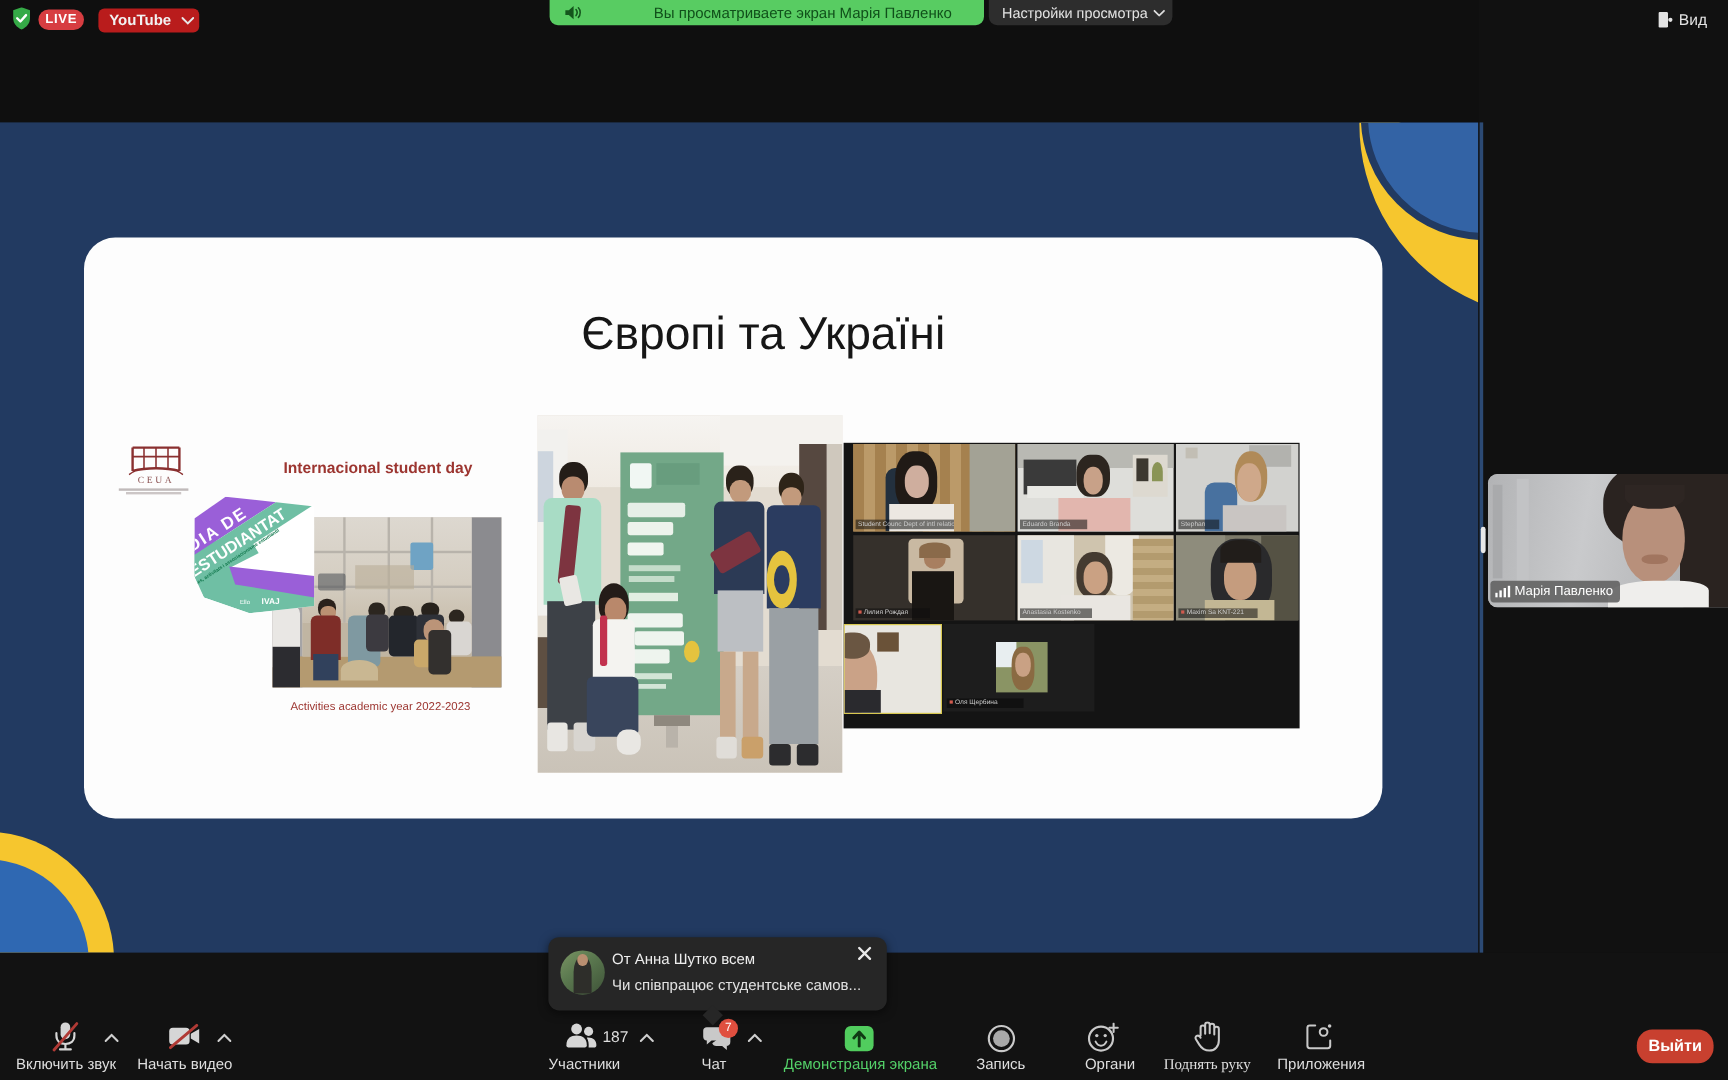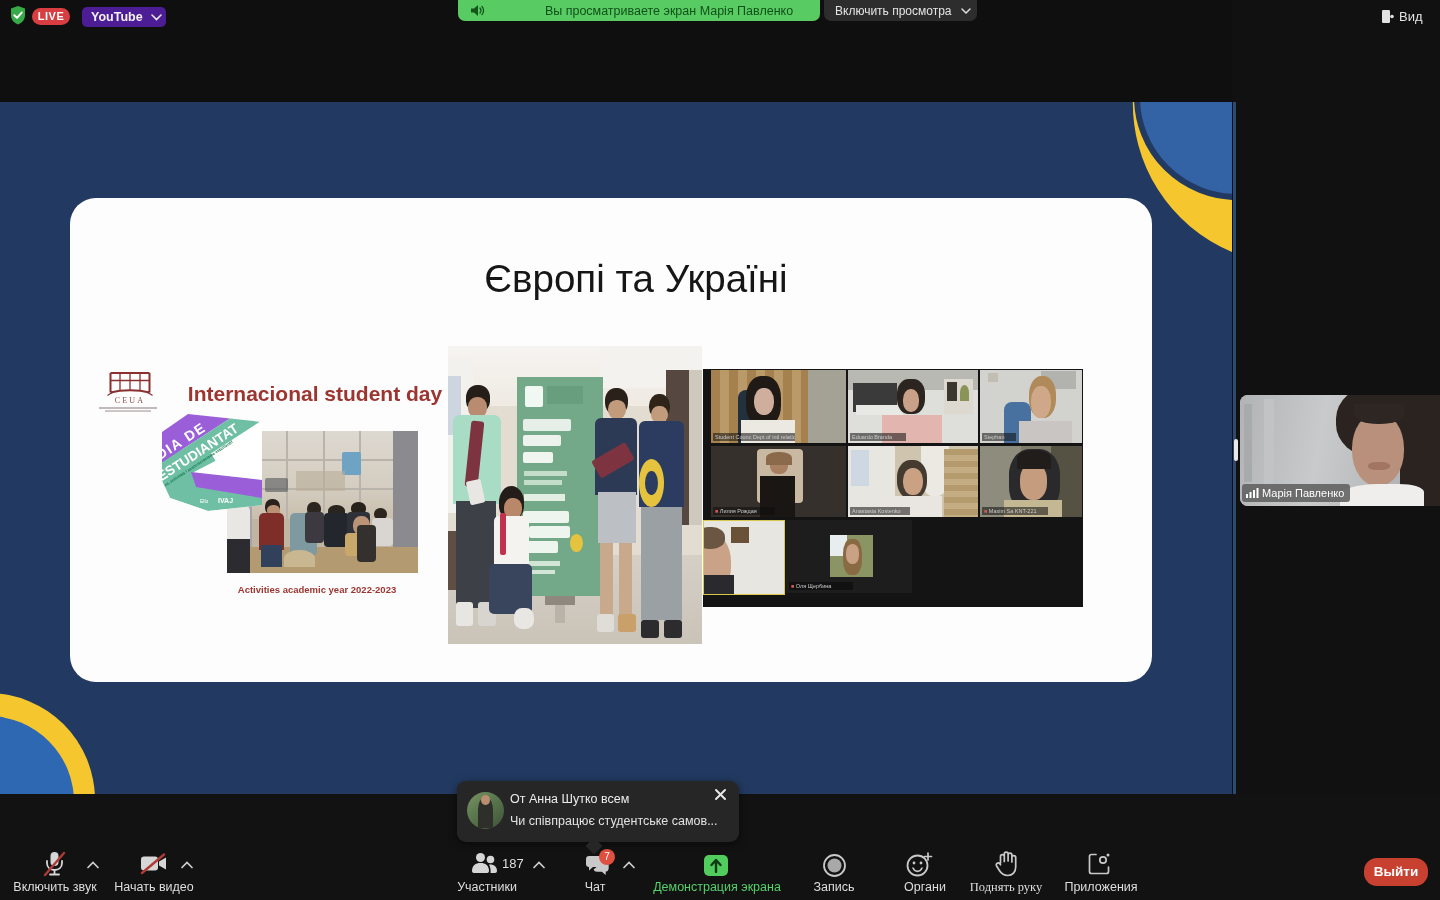--- a/index.html
+++ b/index.html
@@ -11,37 +11,37 @@
 
 <div class="abs" style="left:0;top:0;width:1440px;height:102px;background:#0f0f0f;"></div>
 
 <svg class="abs" style="left:10px;top:6px;" width="16" height="19" viewBox="0 0 16 19">
   <path d="M8 0 L15 2.6 V9 C15 13.8 12 16.8 8 18.6 C4 16.8 1 13.8 1 9 V2.6 Z" fill="#35aa47"></path>
   <path d="M4.3 9.2 L7 11.9 L11.7 6.6" stroke="#fff" stroke-width="2" fill="none" stroke-linecap="round" stroke-linejoin="round"></path>
 </svg>
 
 <div class="abs" style="left:32px;top:8px;width:38px;height:17px;background:#d73d41;border-radius:9px;color:#fff;font-weight:bold;font-size:11px;line-height:17px;text-align:center;letter-spacing:.5px;">LIVE</div>
 
-<div class="abs" style="left:82px;top:7px;width:84px;height:20px;background:#4c1d95;border-radius:5px;">
+<div class="abs" style="left:82px;top:7px;width:84px;height:20px;background:#b91c1c;border-radius:5px;">
   <span class="abs" style="left:9px;top:3px;color:#f2f2f2;font-size:12.5px;font-weight:600;">YouTube</span>
   <svg class="abs" style="left:69px;top:7px;" width="11" height="7" viewBox="0 0 11 7">
         <path d="M1 1 L5.5 5.5 L10 1" stroke="#e8e8e8" stroke-width="1.6" fill="none" stroke-linecap="round"></path>
       </svg>
 </div>
 
 <div class="abs" style="left:458px;top:0;width:362px;height:21px;background:#58cc62;border-radius:0 0 7px 7px;">
   <svg class="abs" style="left:13px;top:4px;" width="14" height="13" viewBox="0 0 14 13">
     <path d="M0 4.5 H3 L7 1 V12 L3 8.5 H0 Z" fill="#14551c"></path>
     <path d="M9 4 C10.2 5.5 10.2 7.5 9 9 M11 2.5 C13 4.5 13 8.5 11 10.5" stroke="#14551c" stroke-width="1.3" fill="none" stroke-linecap="round"></path>
   </svg>
   <div class="abs" style="left:0;top:3.5px;width:100%;text-align:center;color:#10501a;font-size:12.5px;font-weight:500;padding-left:30px;">Вы просматриваете экран Марія Павленко</div>
 </div>
 
 <div class="abs" style="left:824px;top:0;width:153px;height:21px;background:#2d2d2d;border-radius:0 0 7px 7px;">
-  <span class="abs" style="left:11px;top:3.5px;color:#e4e4e4;font-size:12px;">Включить просмотра</span>
+  <span class="abs" style="left:11px;top:3.5px;color:#e4e4e4;font-size:12px;">Настройки просмотра</span>
   <svg class="abs" style="left:137px;top:8px;" width="10" height="6" viewBox="0 0 10 6">
         <path d="M1 1 L5 5 L9 1" stroke="#dcdcdc" stroke-width="1.5" fill="none" stroke-linecap="round"></path>
       </svg>
 </div>
 
 <svg class="abs" style="left:1382px;top:10px;z-index:5;" width="12" height="14" viewBox="0 0 12 14">
   <rect x="0" y="0" width="8" height="13" rx="1.2" fill="#e3e3e3"></rect>
   <circle cx="10" cy="6.5" r="1.8" fill="#e3e3e3"></circle>
 </svg>
 <span class="abs" style="left:1399px;top:9px;color:#e3e3e3;font-size:13px;z-index:5;">Вид</span>
@@ -68,21 +68,21 @@
     <path d="M3.5 10.5 H42.5" stroke-width="1.3"></path>
     <path d="M0.5 25.5 C2.5 24 3.8 23.2 5.4 22.6 M45.5 25.5 C43.5 24 42.2 23.2 40.6 22.6" stroke-width="1.2"></path>
   </g>
   <text x="23" y="32.5" text-anchor="middle" fill="#8a5050" font-size="8" font-family="Liberation Serif,serif" letter-spacing="2.2">CEUA</text>
 </svg>
 <div class="abs" style="left:99px;top:405px;width:58px;">
   <div style="height:2px;background:#c0baba;margin:1.5px 0;"></div>
   <div style="height:2px;background:#ccc6c6;margin:1.5px 6px;"></div>
 </div>
 
-<div class="abs" style="left:160px;top:382px;width:310px;text-align:center;color:#9c3530;font-size:21px;font-weight:bold;white-space:nowrap;">Internacional student day</div>
+<div class="abs" style="left:160px;top:382px;width:310px;text-align:center;color:#9c3530;font-size:13px;font-weight:bold;white-space:nowrap;">Internacional student day</div>
 
 <svg class="abs" style="left:158px;top:410px;z-index:3;" width="104" height="102" viewBox="0 0 104 102">
   <defs>
         <clipPath id="bdg">
           <polygon points="4,22 30,4 104,12 104,95 50,101 12,88 4,70"></polygon>
         </clipPath>
       </defs>
   <g clip-path="url(#bdg)">
     <rect x="-10" y="-10" width="130" height="130" fill="#ffffff"></rect>
     <polygon points="2,50 45,30 60,55 70,64 104,72 104,96 50,101 12,88 2,70" fill="#6fbfa4"></polygon>
@@ -136,21 +136,21 @@
   <div class="abs" style="left:65%;top:50%;width:8%;height:9%;background:#27221c;border-radius:46%;"></div>
   <div class="abs" style="left:63%;top:57%;width:12%;height:22%;background:#2e3138;border-radius:4px;"></div>
   <div class="abs" style="left:77%;top:54%;width:7%;height:9%;background:#2c261f;border-radius:46%;"></div>
   <div class="abs" style="left:76%;top:61%;width:11%;height:20%;background:#d9d6d2;border-radius:4px;"></div>
   <div class="abs" style="left:62%;top:72%;width:13%;height:16%;background:#caa86a;border-radius:4px;"></div>
   <div class="abs" style="left:66%;top:60%;width:9%;height:13%;background:#bb9478;border-radius:46%;"></div>
   <div class="abs" style="left:68%;top:66%;width:10%;height:26%;background:#33302e;border-radius:4px;"></div>
   <div class="abs" style="left:30%;top:84%;width:16%;height:12%;background:#c9b792;border-radius:50% 50% 0 0;"></div>
 </div>
 
-<div class="abs" style="left:167px;top:584px;width:300px;text-align:center;color:#9c3530;font-size:9.5px;font-weight:bold;white-space:nowrap;">Activities academic year 2022-2023</div>
+<div class="abs" style="left:167px;top:584px;width:300px;text-align:center;color:#9c3530;font-size:9.5px;font-weight:normal;white-space:nowrap;">Activities academic year 2022-2023</div>
 
 <div class="abs" style="left:448px;top:346px;width:254px;height:298px;background:#e8e2da;overflow:hidden;">
 
   <div class="abs" style="left:0;top:0;width:100%;height:20%;background:linear-gradient(#f6f4f1,#efeae2);"></div>
   <div class="abs" style="left:60%;top:0;width:40%;height:14%;background:#f4f2ee;"></div>
   <div class="abs" style="left:0;top:20%;width:100%;height:50%;background:#e3dcd1;"></div>
   <div class="abs" style="left:0;top:4%;width:10%;height:52%;background:#f2f1ee;"></div>
   <div class="abs" style="left:0;top:10%;width:5%;height:20%;background:#cdd5de;"></div>
   <div class="abs" style="left:86%;top:8%;width:9%;height:52%;background:#564840;"></div>
   <div class="abs" style="left:95%;top:8%;width:5%;height:52%;background:#cfc8bd;"></div>

